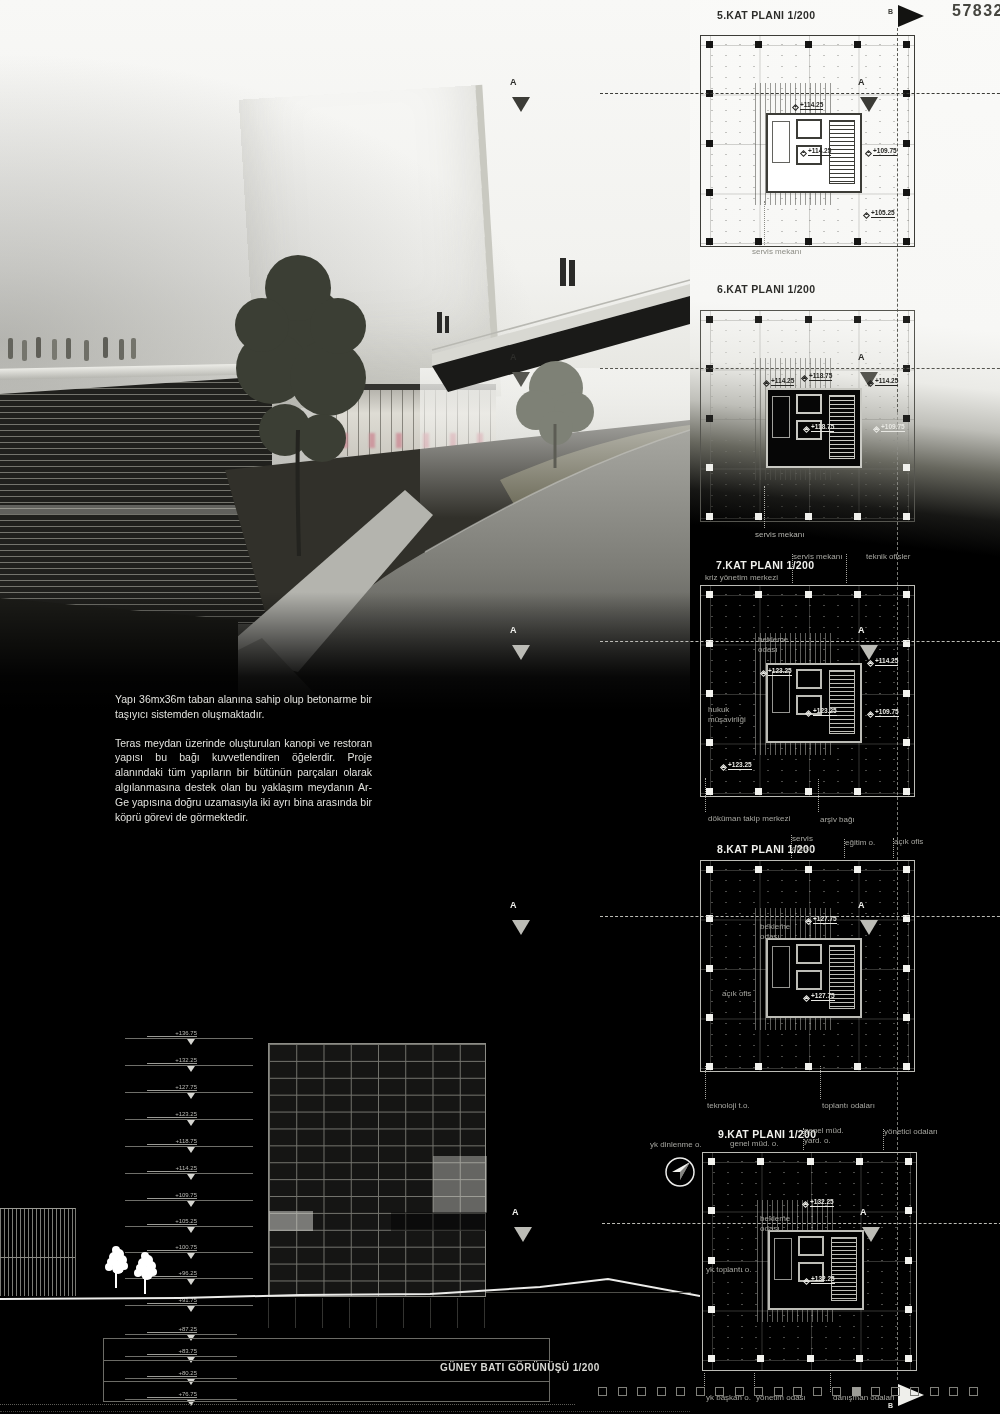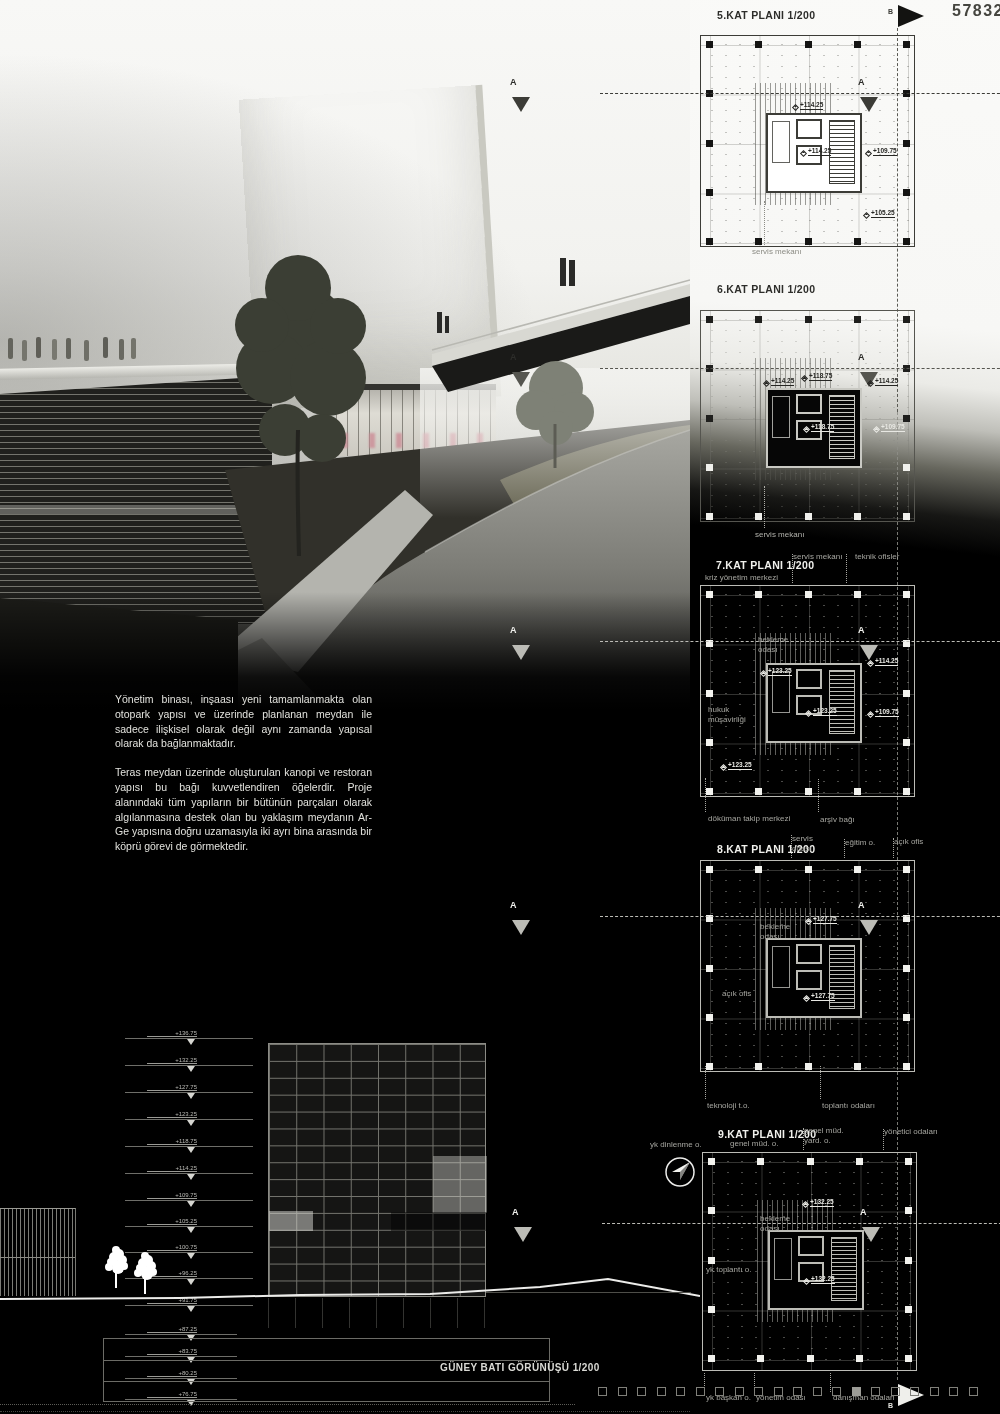--- a/index.html
+++ b/index.html
@@ -298,21 +298,21 @@
         <span class="v">+109.75</span>
       </div>
     <div class="ldr" style="left:64px;top:176px;height:42px;"></div>
     <div class="lab nw" style="left:55px;top:220px;color:#b0b0aa;">servis mekanı</div>
   </div>
 
   <div class="plan dark" style="left:700px;top:585px;">
     <div class="ptitle" style="left:3px;top:-26px;">7.KAT PLANI 1/200</div>
     <div class="lab nw" style="left:5px;top:-12px;">kriz yönetim merkezi</div>
     <div class="lab nw" style="left:93px;top:-33px;">servis mekanı</div>
-    <div class="lab nw" style="left:147px;top:-33px;padding-left:8px;">teknik ofisler</div>
+    <div class="lab nw" style="left:158px;top:-33px;padding-left:8px;">teknik ofisler</div>
     <div class="ldr" style="left:92px;top:-31px;height:29px;"></div>
     <div class="ldr" style="left:146px;top:-31px;height:29px;"></div>
     <div class="frame"></div>
     <div class="cols"></div>
     <div class="hatch"></div>
     <div class="core">
       <div class="lift l1"></div>
       <div class="lift l2"></div>
       <div class="stair"></div>
       <div class="wc"></div>
@@ -425,21 +425,21 @@
       </div>
     <div class="ldr" style="left:2px;top:221px;height:19px;"></div>
     <div class="ldr" style="left:52px;top:221px;height:19px;"></div>
     <div class="ldr" style="left:128px;top:221px;height:19px;"></div>
     <div class="lab nw" style="left:4px;top:241px;">yk başkan o.</div>
     <div class="lab nw" style="left:54px;top:241px;">yönetim odası</div>
     <div class="lab nw" style="left:131px;top:241px;">danışman odaları</div>
   </div>
 
   <div class="narrative">
-    <p>Yönetim binası, inşaası yeni tamamlanmakta olan otopark yapısı ve üzerinde planlanan meydan ile sadece ilişkisel olarak değil aynı zamanda yapısal olarak da bağlanmaktadır.</p>
+    <p>Yapı 36mx36m taban alanına sahip olup betonarme bir taşıyıcı sistemden oluşmaktadır.</p>
     <p>Teras meydan üzerinde oluşturulan kanopi ve restoran yapısı bu bağı kuvvetlendiren öğelerdir. Proje alanındaki tüm yapıların bir bütünün parçaları olarak algılanmasına destek olan bu yaklaşım meydanın Ar-Ge yapısına doğru uzamasıyla iki ayrı bina arasında bir köprü görevi de görmektedir.</p>
   </div>
 
   <div class="elev-lvl" style="top:1030px;">
       <span class="t">+136.75</span>
       <span class="tri-s"></span>
     </div>
   <div class="elev-lvl" style="top:1057px;">
       <span class="t">+132.25</span>
       <span class="tri-s"></span>

